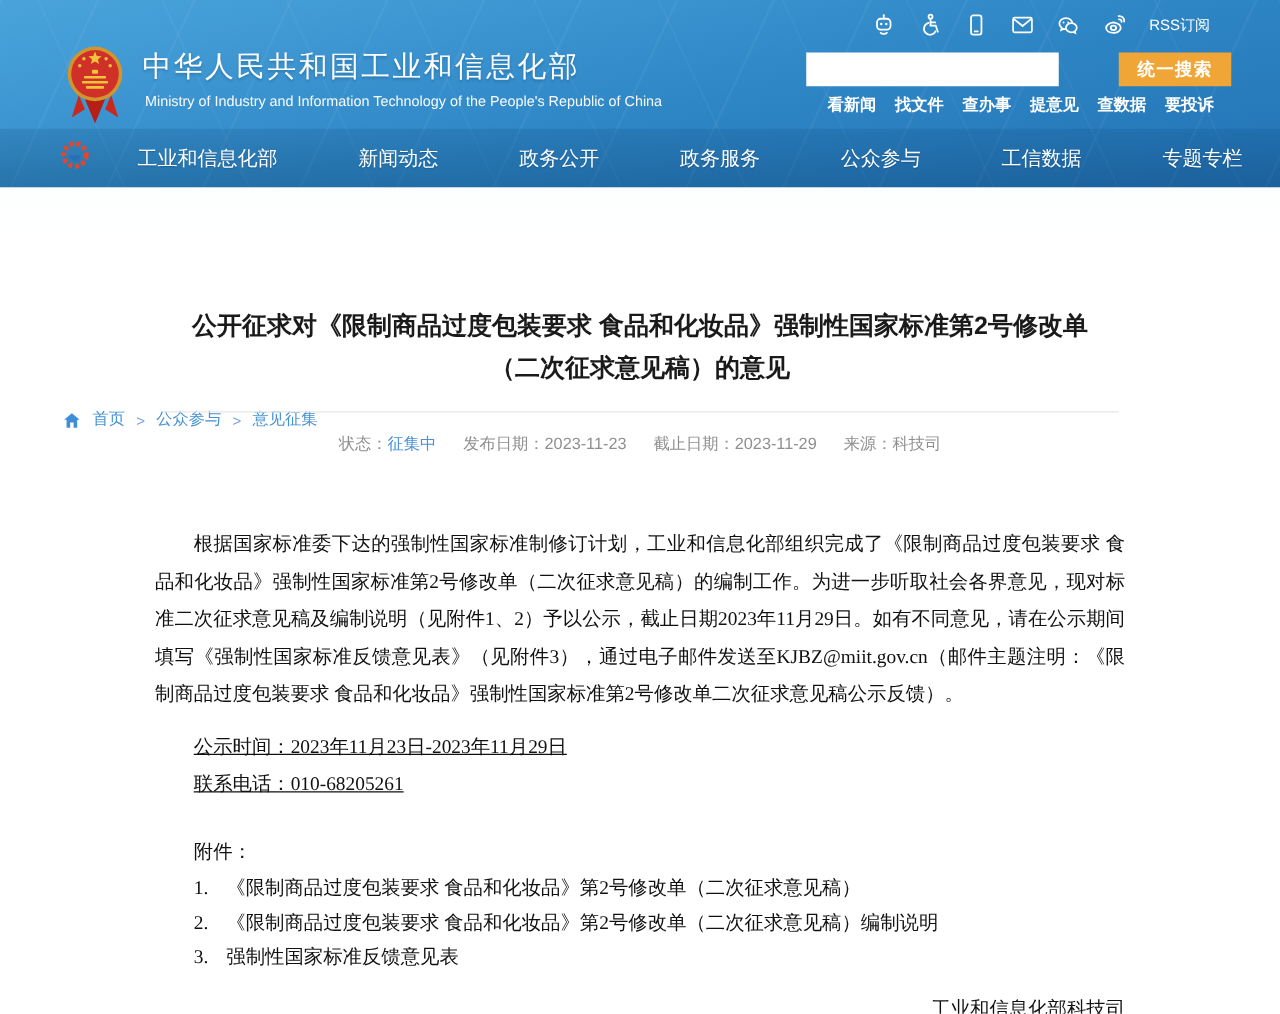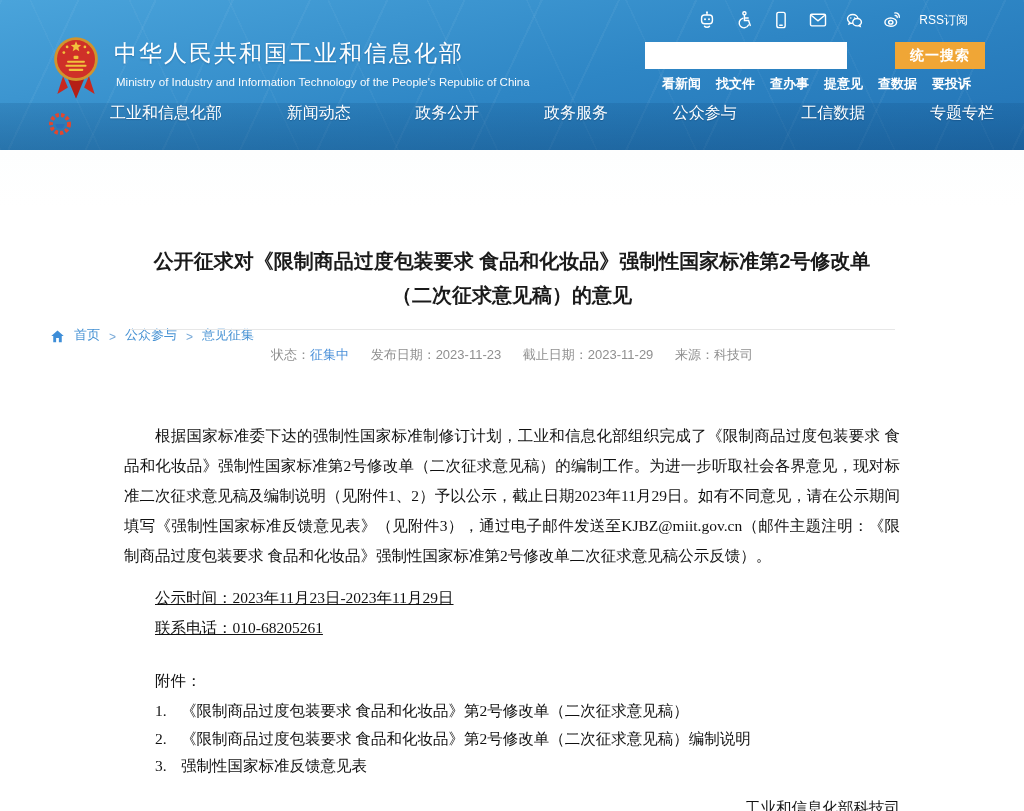--- a/index.html
+++ b/index.html
@@ -64,22 +64,22 @@
     position:absolute; left:662px; top:75px; z-index:5;
     display:flex; gap:15px;
   }
   .quick-links span {
     color:#ffffff; font-size:13px; font-weight:bold; cursor:pointer; white-space:nowrap;
   }
 
   .e-logo { position:absolute; left:48px; top:112px; width:24px; height:24px; z-index:6; }
 
   .nav-items {
-    position:absolute; top:103px; left:110px; right:30px; height:47px; z-index:5;
-    display:flex; justify-content:space-between; align-items:flex-start;
+    position:absolute; top:91px; left:110px; right:30px; height:47px; z-index:5;
+    display:flex; justify-content:space-between; align-items:flex-end;
   }
   .nav-items span {
     color:#ffffff; font-size:16px; cursor:pointer; white-space:nowrap;
     text-shadow:0 1px 1px rgba(0,40,80,0.3);
   }
 
   
   .crumb-bar {
     position:absolute; top:150px; left:0; width:1024px; height:58px;
     background:linear-gradient(180deg,#fdfefe,#ffffff);
@@ -110,21 +110,21 @@
 
   .art-body {
     font-family:"Liberation Serif", serif;
     color:#111111; font-size:15.5px; line-height:30px;
     padding:0 27px;
   }
   .para { margin-top:56px; text-indent:2em; text-align:justify; }
   .info-line { text-indent:2em;text-decoration:underline; }
   .info-block { margin-top:12px; }
   .attach-block { margin-top:24px; }
-  .attach-label { text-indent:2em;font-family:Liberation Mono, monospace; }
+  .attach-label { text-indent:2em; }
   .attach-item {
     display:flex; padding-left:2em; line-height:27.5px; cursor:pointer;
   }
   .attach-item .num { width:26px; flex:none; }
   .sign-block { margin-top:14px; text-align:right; line-height:27px; }
 </style>
 </head>
 <body>
 
 <div class="header-wrap">

